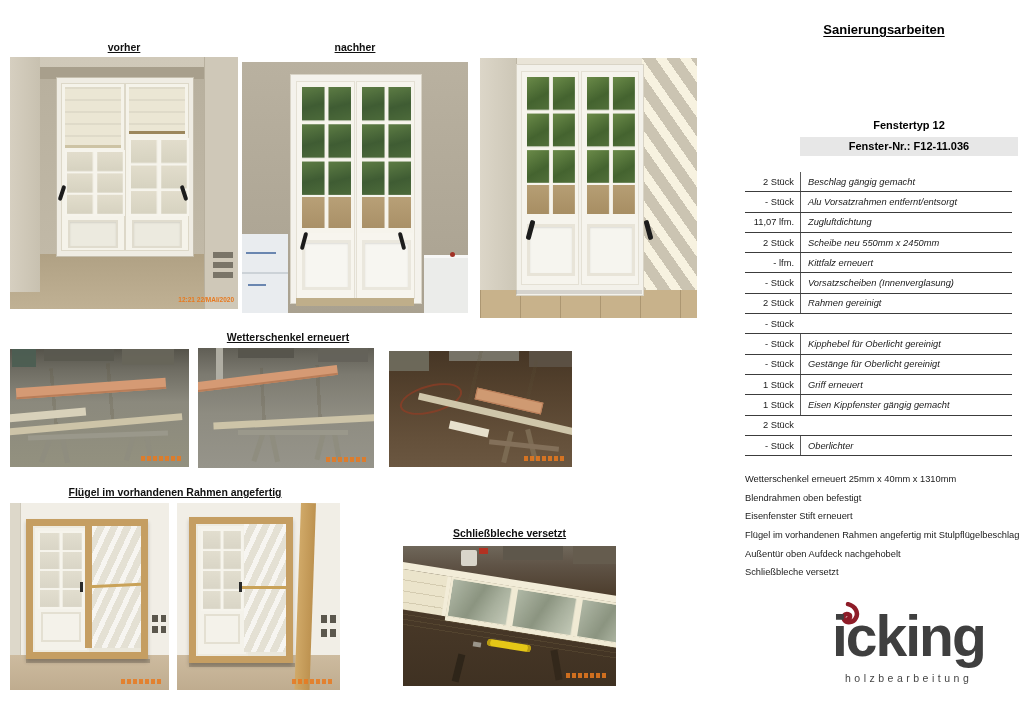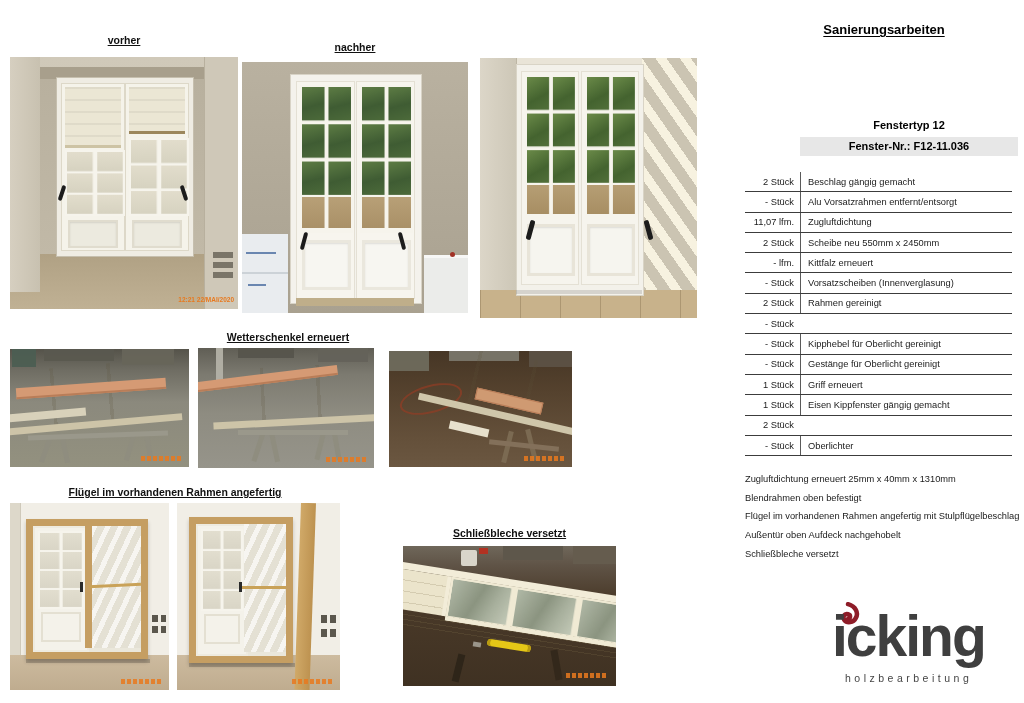--- a/index.html
+++ b/index.html
@@ -134,35 +134,35 @@
   .p9-leg2{left:150px;top:104px;width:7px;height:30px;background:#33281b;transform:rotate(-10deg);}
   
   .doc-title{left:750px;top:22px;width:268px;text-align:center;font-size:13px;font-weight:bold;
     text-decoration:underline;text-underline-offset:2px;color:#000;}
   .ftype{left:800px;top:119px;width:218px;text-align:center;font-size:11px;font-weight:bold;color:#000;}
   .fnbar{left:800px;top:137px;width:218px;height:19px;line-height:19px;text-align:center;
     font-size:11px;font-weight:bold;background:var(--header-bar,#e7e7e7);color:#000;}
   .worktable{left:745px;top:172px;width:267px;}
   .wrow{display:flex;align-items:stretch;height:19.3px;border-bottom:1px solid #3c3c3c;font-size:9.3px;}
   .wqty{width:49px;text-align:right;padding-right:6px;display:flex;align-items:center;justify-content:flex-end;}
-  .wdesc{flex:1;border-left:1px solid #5a5a5a;padding-left:7px;display:flex;align-items:center;}
+  .wdesc{flex:1;border-left:1px solid #5a5a5a;padding-left:7px;display:flex;align-items:center;font-style:italic;}
   .notes{left:745px;top:470px;width:276px;}
   .note-line{height:18.6px;display:flex;align-items:center;font-size:9.3px;}
   
   .logo-swirl{left:833px;top:602px;width:28px;height:26px;}
   .logo-name{left:832px;top:608px;width:190px;font-size:57px;line-height:1;font-weight:bold;
     letter-spacing:-2px;color:var(--logo-gray,#3f3f3f);}
   .logo-sub{left:845px;top:672px;font-size:10.5px;letter-spacing:3.5px;color:#454545;}
 </style>
 </head>
 <body>
 
 <div class="page">
 
-  <div class="caption" style="left:10px;top:34px;width:228px;">vorher</div>
+  <div class="caption" style="left:10px;top:41px;width:228px;">vorher</div>
   <div class="caption" style="left:242px;top:41px;width:226px;">nachher</div>
   <div class="caption" style="left:188px;top:331px;width:200px;">Wetterschenkel erneuert</div>
   <div class="caption" style="left:5px;top:486px;width:340px;">Flügel im vorhandenen Rahmen angefertig</div>
   <div class="caption" style="left:403px;top:527px;width:213px;">Schließbleche versetzt</div>
 
   <div class="photo p1">
     <div class="p1-wall"></div>
     <div class="p1-lintel"></div>
     <div class="p1-alcove"></div>
     <div class="p1-floor"></div>
@@ -407,24 +407,25 @@
       </div>
 
       <div class="wrow">
         <div class="wqty">- Stück</div>
         <div class="wdesc">Oberlichter</div>
       </div>
     </div>
 
   <div class="abs notes">
 
-      <div class="note-line">Zugluftdichtung erneuert 25mm x 40mm x 1310mm</div>
+      <div class="note-line">Wetterschenkel erneuert 25mm x 40mm x 1310mm</div>
 
       <div class="note-line">Blendrahmen oben befestigt</div>
 
+      <div class="note-line">Eisenfenster Stift erneuert</div>
 
       <div class="note-line">Flügel im vorhandenen Rahmen angefertig mit Stulpflügelbeschlag</div>
 
 
       <div class="note-line">Außentür oben Aufdeck nachgehobelt</div>
 
       <div class="note-line">Schließbleche versetzt</div>
     </div>
 
   <div class="abs logo-swirl">

